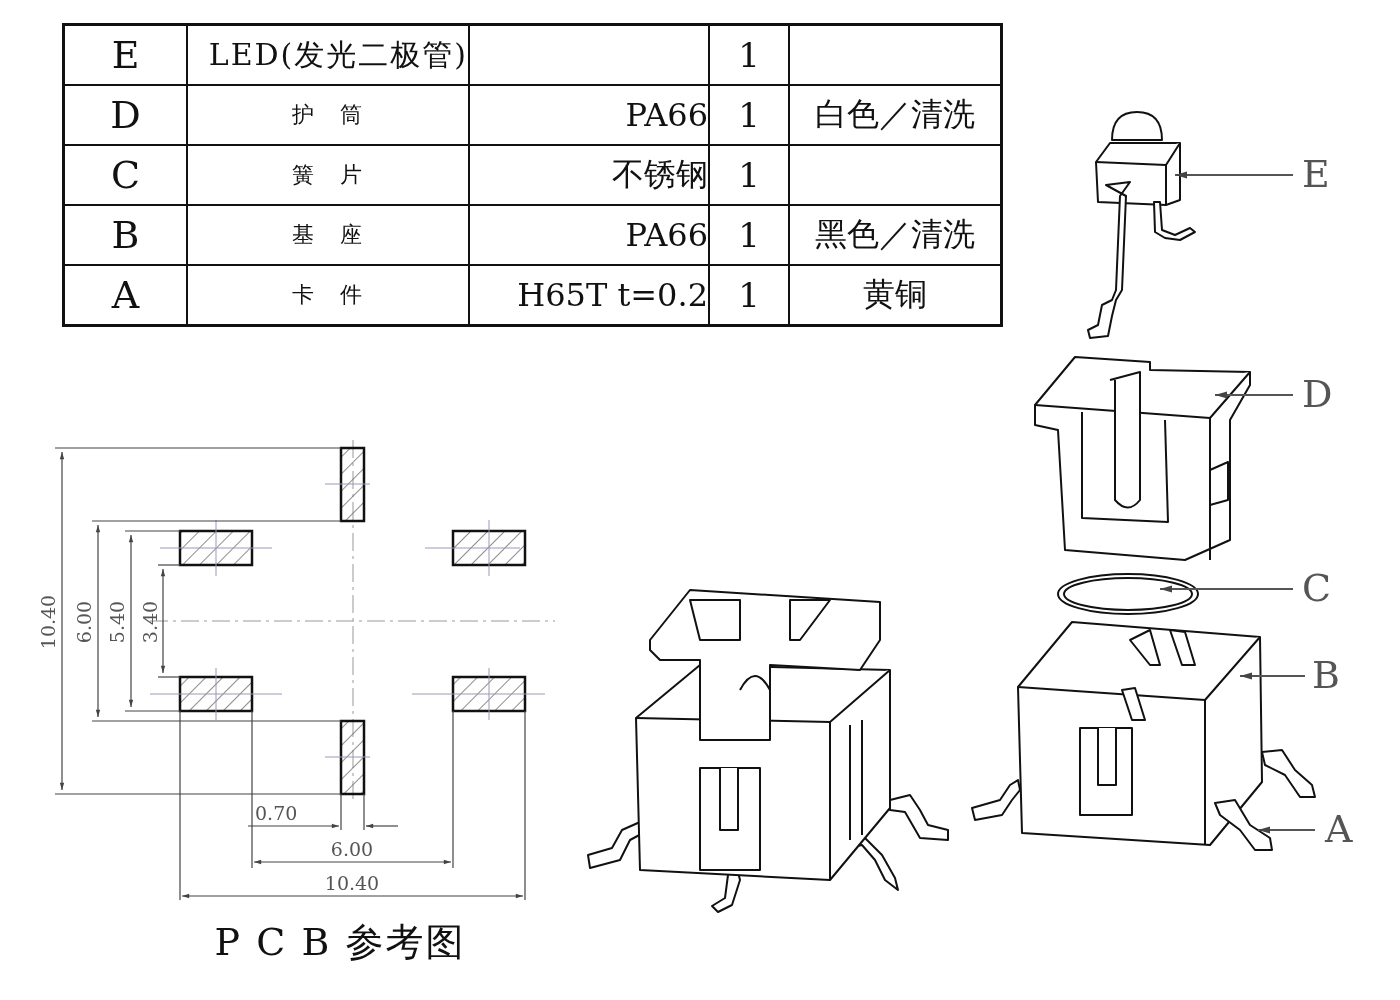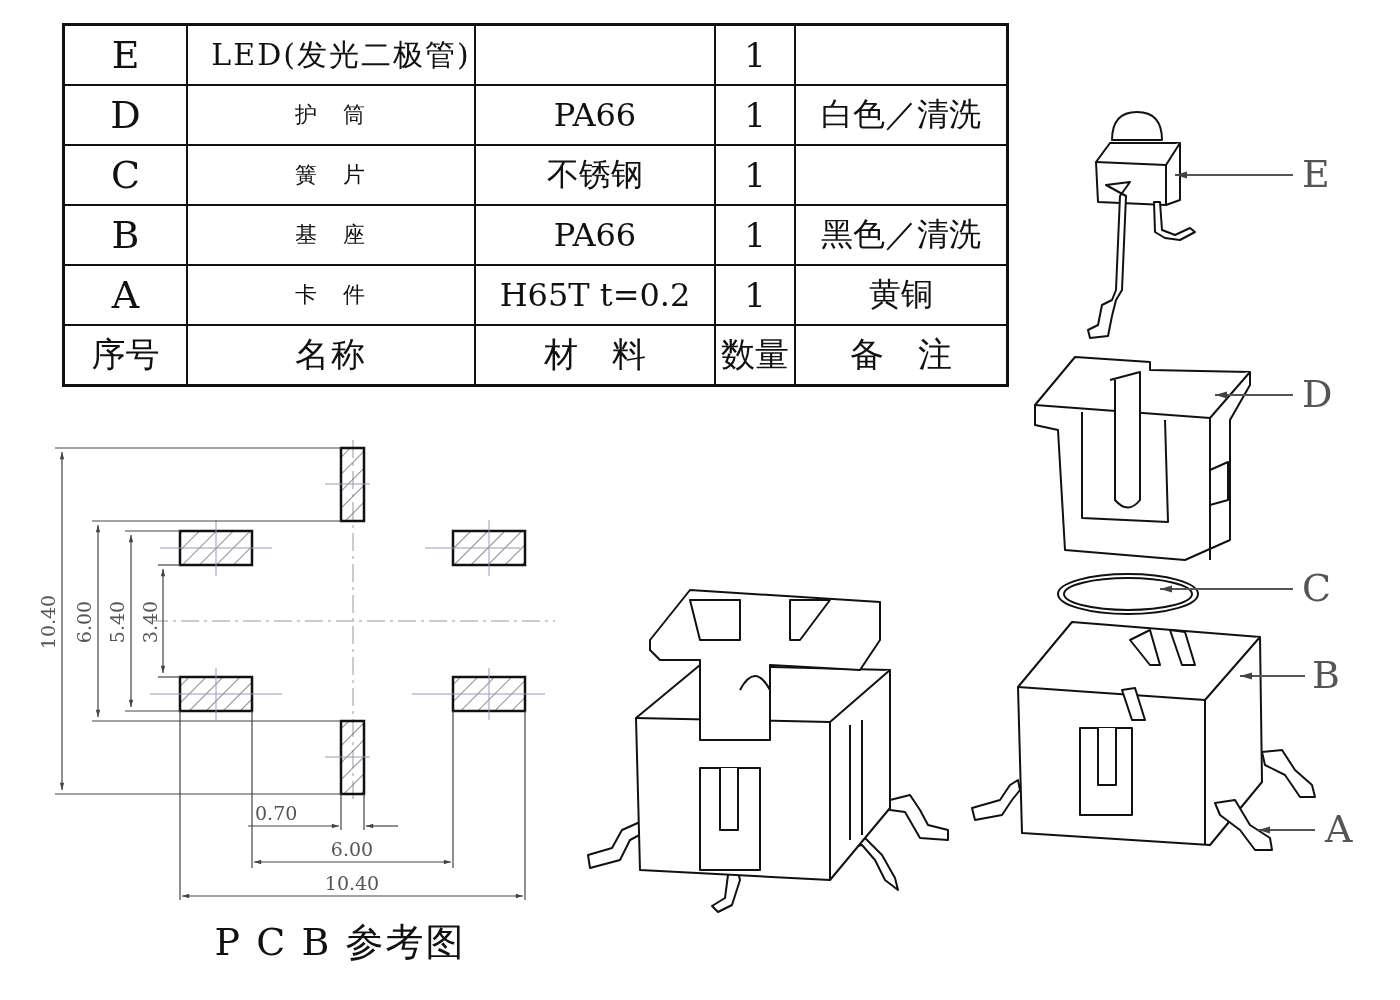--- a/index.html
+++ b/index.html
@@ -5,24 +5,24 @@
   html, body { margin:0; padding:0; background:#ffffff; }
   body { width:1400px; height:1000px; position:relative; overflow:hidden;
          font-family:"DejaVu Serif", serif; color:#111; }
   #bom { position:absolute; left:62px; top:23px; border-collapse:collapse;
          border:3px solid #111; }
   #bom td { border:2px solid #111; height:58px; padding:0; text-align:center;
             vertical-align:middle; font-size:22px; white-space:nowrap;
             font-family:"DejaVu Serif", serif; color:#111; }
   #bom td.c0 { width:121px; font-size:38px; }
   #bom td.c1 { width:266px; letter-spacing:2px; }
-  #bom td.c2 { width:238px; font-size:32px; }
+  #bom td.c2 { width:238px; font-size:32px;text-align:right; }
   #bom td.c3 { width:78px; font-size:34px; }
   #bom td.c4 { width:210px; font-size:32px; }
-  #bom td.small { font-size:30px; text-align:center; padding-left:20px;margin-top:28px; }
+  #bom td.small { font-size:30px; text-align:right; padding-left:14px;margin-top:28px; }
   #bom tr.hdr td { font-size:34px; }
   svg { position:absolute; left:0; top:0; }
   .dim { font-family:"DejaVu Serif", serif; font-size:19px; fill:#555; }
   .title { font-family:"DejaVu Serif", serif; font-size:38px; fill:#111; letter-spacing:2px; }
   .callout { font-family:"DejaVu Serif", serif; font-size:38px; fill:#555; }
 </style>
 </head>
 <body>
 
 <table id="bom">
@@ -54,27 +54,20 @@
       <td class="c2">PA66</td>
       <td class="c3">1</td>
       <td class="c4">黑色／清洗</td>
     </tr>
     <tr>
       <td class="c0">A</td>
       <td class="c1">卡　件</td>
       <td class="c2">H65T t=0.2</td>
       <td class="c3">1</td>
       <td class="c4">黄铜</td>
-    </tr>
-    <tr class="hdr">
-      <td class="c0">序号</td>
-      <td class="c1">名称</td>
-      <td class="c2">材　料</td>
-      <td class="c3">数量</td>
-      <td class="c4">备　注</td>
     </tr>
   </tbody>
 </table>
 
 <svg width="1400" height="1000" viewBox="0 0 1400 1000">
   <defs>
     <pattern id="hatch" patternUnits="userSpaceOnUse" width="12" height="12" patternTransform="rotate(45)">
       <line x1="0" y1="0" x2="0" y2="12" stroke="#666" stroke-width="1.5"></line>
     </pattern>
     <marker id="arr" viewBox="0 0 10 10" refX="10" refY="5" markerWidth="10" markerHeight="6" orient="auto-start-reverse">

